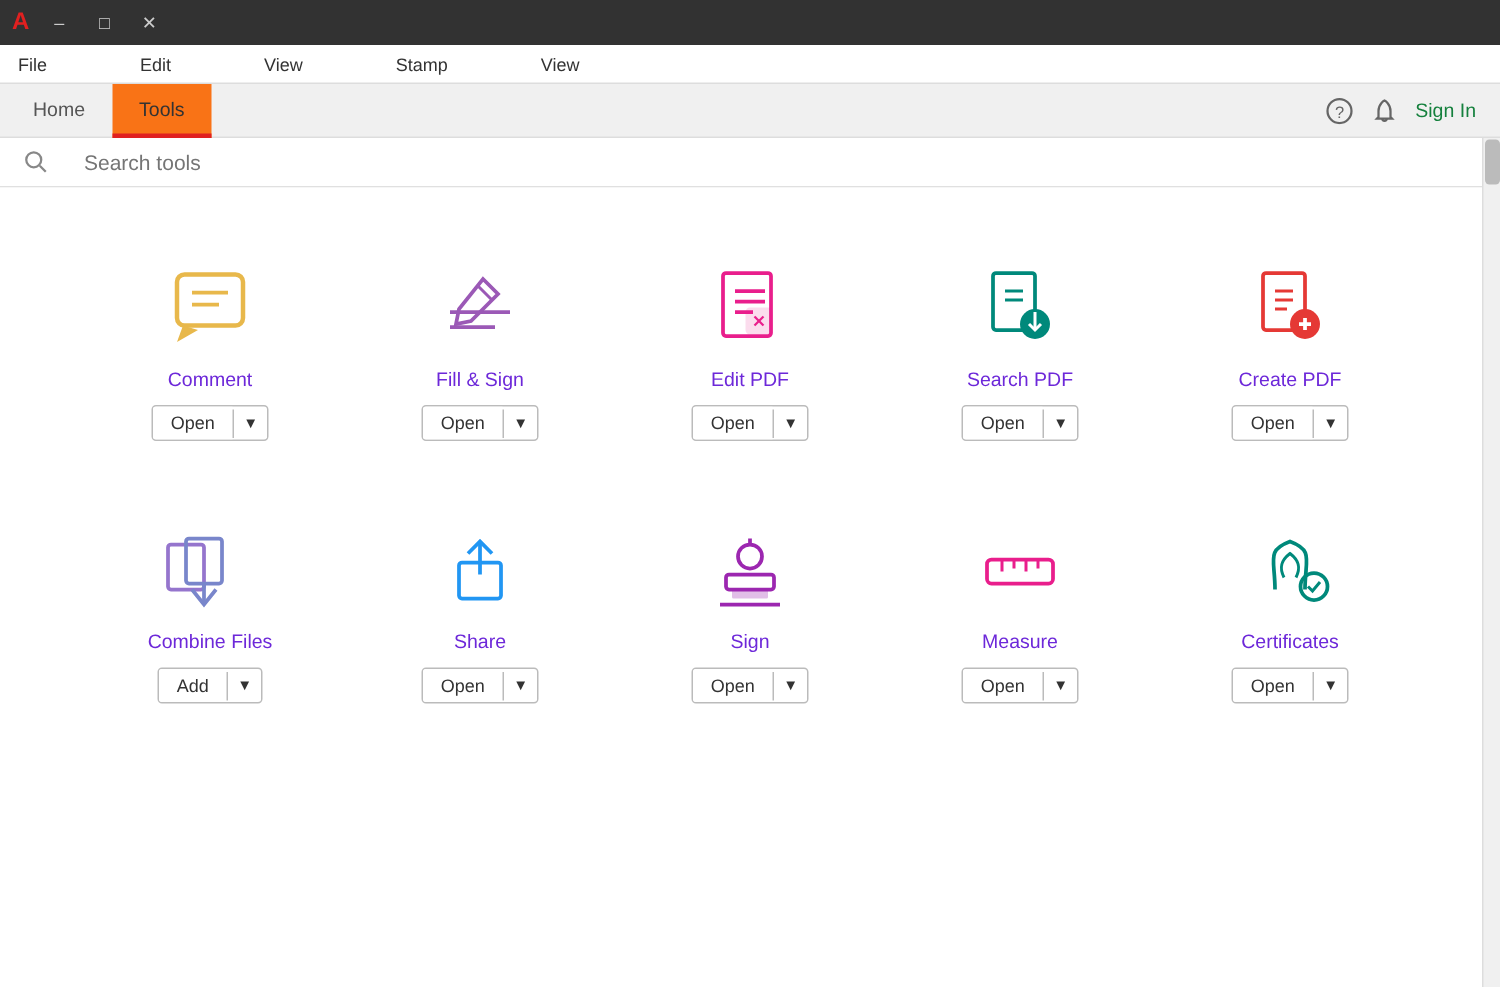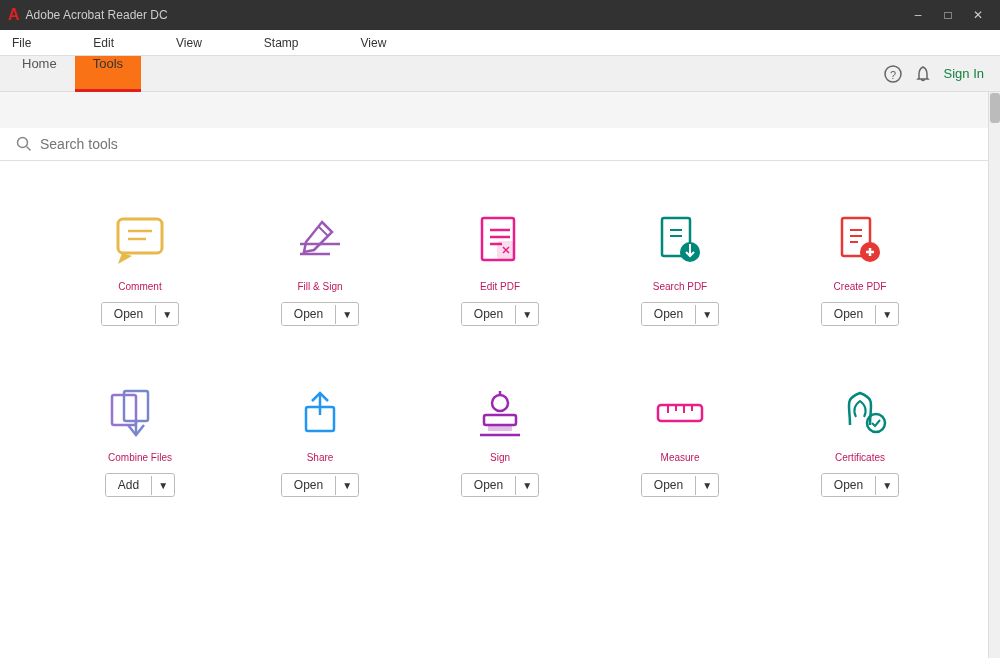--- a/index.html
+++ b/index.html
@@ -46,20 +46,21 @@
       border-bottom: 1px solid #ddd;
       display: flex;
       align-items: stretch;
       height: 36px;
       padding: 0 4px;
       position: relative;
     }
     .tab {
       padding: 0 18px;
       display: flex;
+      align-items: center;
       cursor: pointer;
       font-size: 13px;
       color: #555;
       border-bottom: 3px solid transparent;
       margin-bottom: -1px;
     }
     .tab.active {
       color: #333;
       border-bottom: 3px solid #e02020;
       background: #f97316;
@@ -89,22 +90,21 @@
       border: none;
       background: transparent;
     }
 
     
     .search-bar {
       background: #fff;
       padding: 8px 16px;
       border-bottom: 1px solid #e0e0e0;
       display: flex;
-      gap: 8px;
-      margin-top: 36px;
+      gap: 24px;
     }
     .search-bar input {
       border: none;
       outline: none;
       font-size: 14px;
       color: #666;
       width: 300px;
       background: transparent;
     }
     .search-icon { color: #888; font-size: 15px; }
@@ -138,22 +138,22 @@
     }
     .tool-icon-container {
       width: 70px;
       height: 60px;
       display: flex;
       align-items: center;
       justify-content: center;
       margin-bottom: 10px;
     }
     .tool-name {
-      font-size: 10px;
-      color: #be185d;
+      font-size: 13px;
+      color: #6d28d9;
       margin-bottom: 10px;
     }
     .tool-btn-group {
       display: flex;
       border: 1px solid #bbb;
       border-radius: 3px;
       overflow: hidden;
       align-items: center;
     }
     .tool-btn-main {
@@ -193,21 +193,20 @@
     }
 
     
     svg { display: block; }
   </style>
 </head>
 <body>
 
 <div class="title-bar">
   <span class="app-icon">A</span>
-  <span class="title-text">Adobe Acrobat Reader DC</span>
   <div class="win-controls">
     <button class="win-btn">–</button>
     <button class="win-btn">□</button>
     <button class="win-btn close">✕</button>
   </div>
 </div>
 
 <div class="menu-bar">
   <span class="menu-item">File</span>
   <span class="menu-item">Edit</span>

